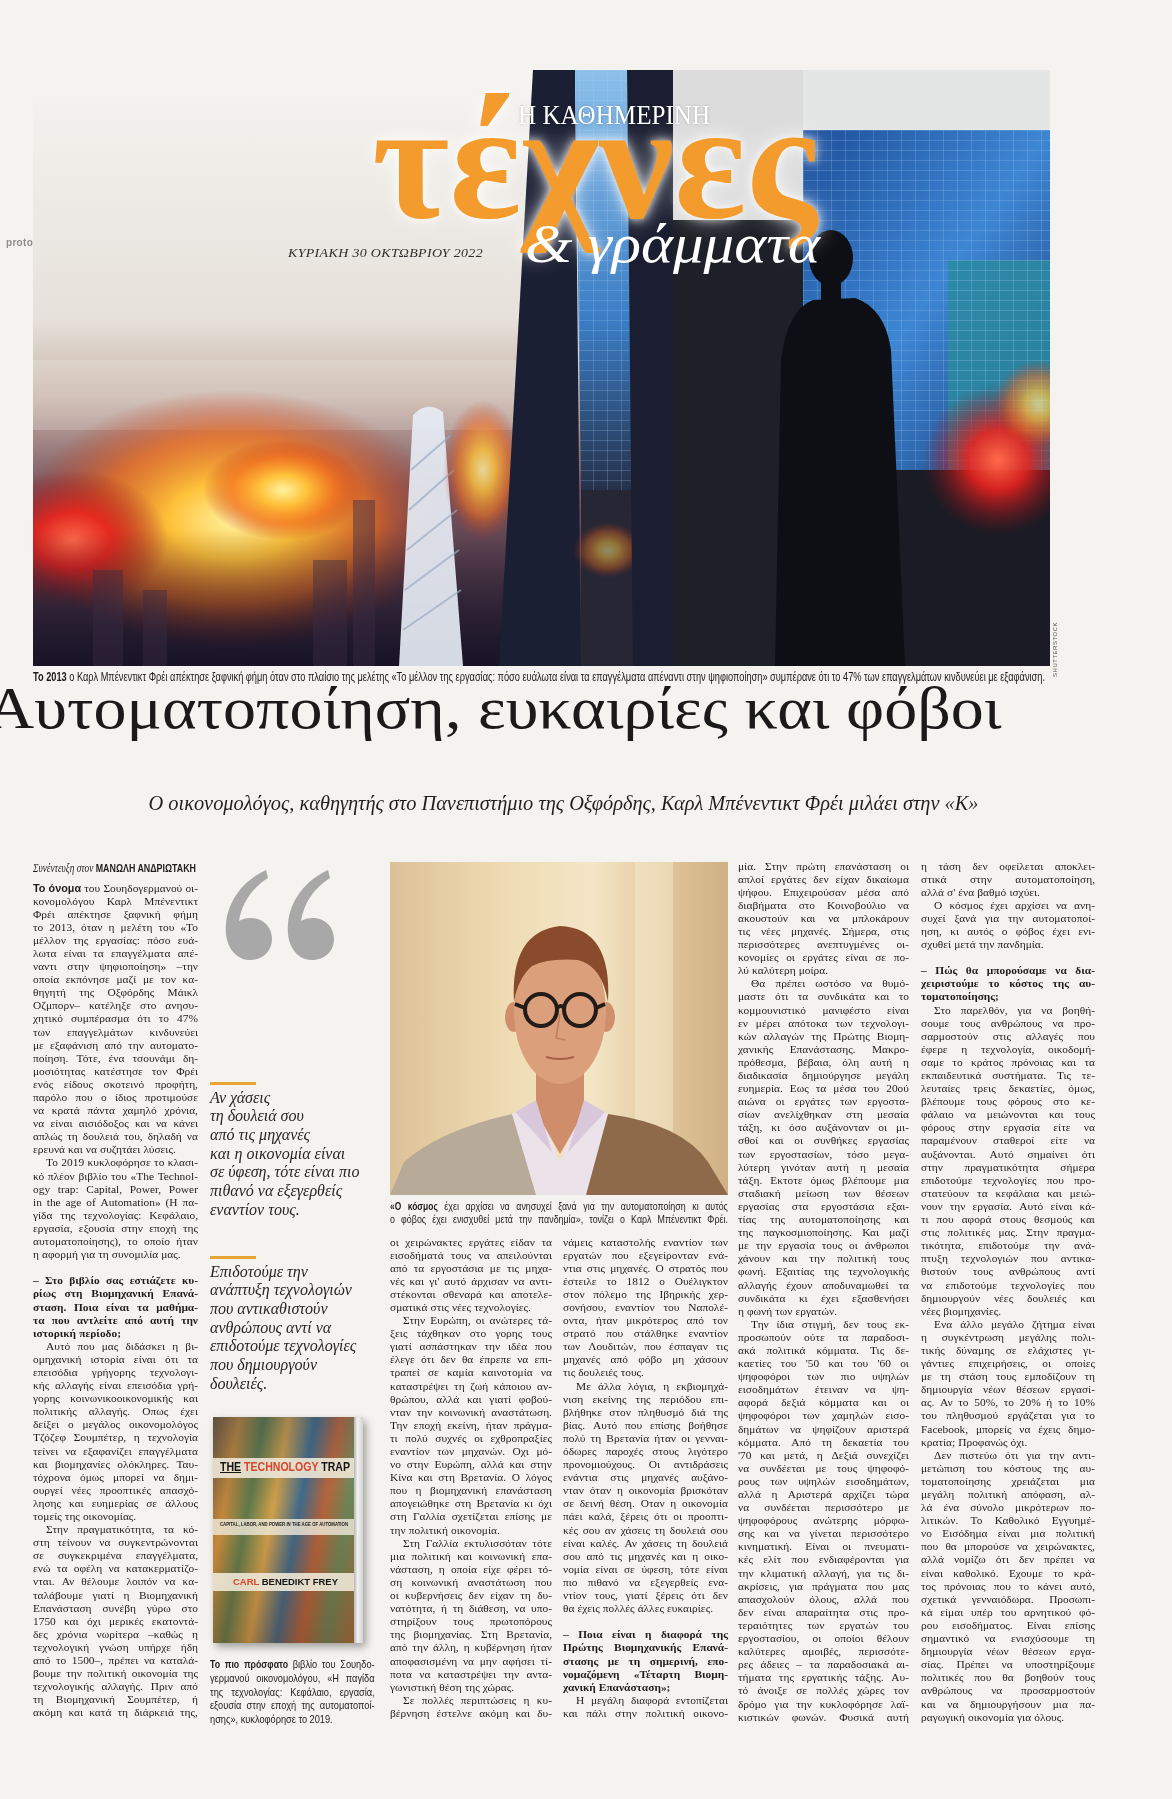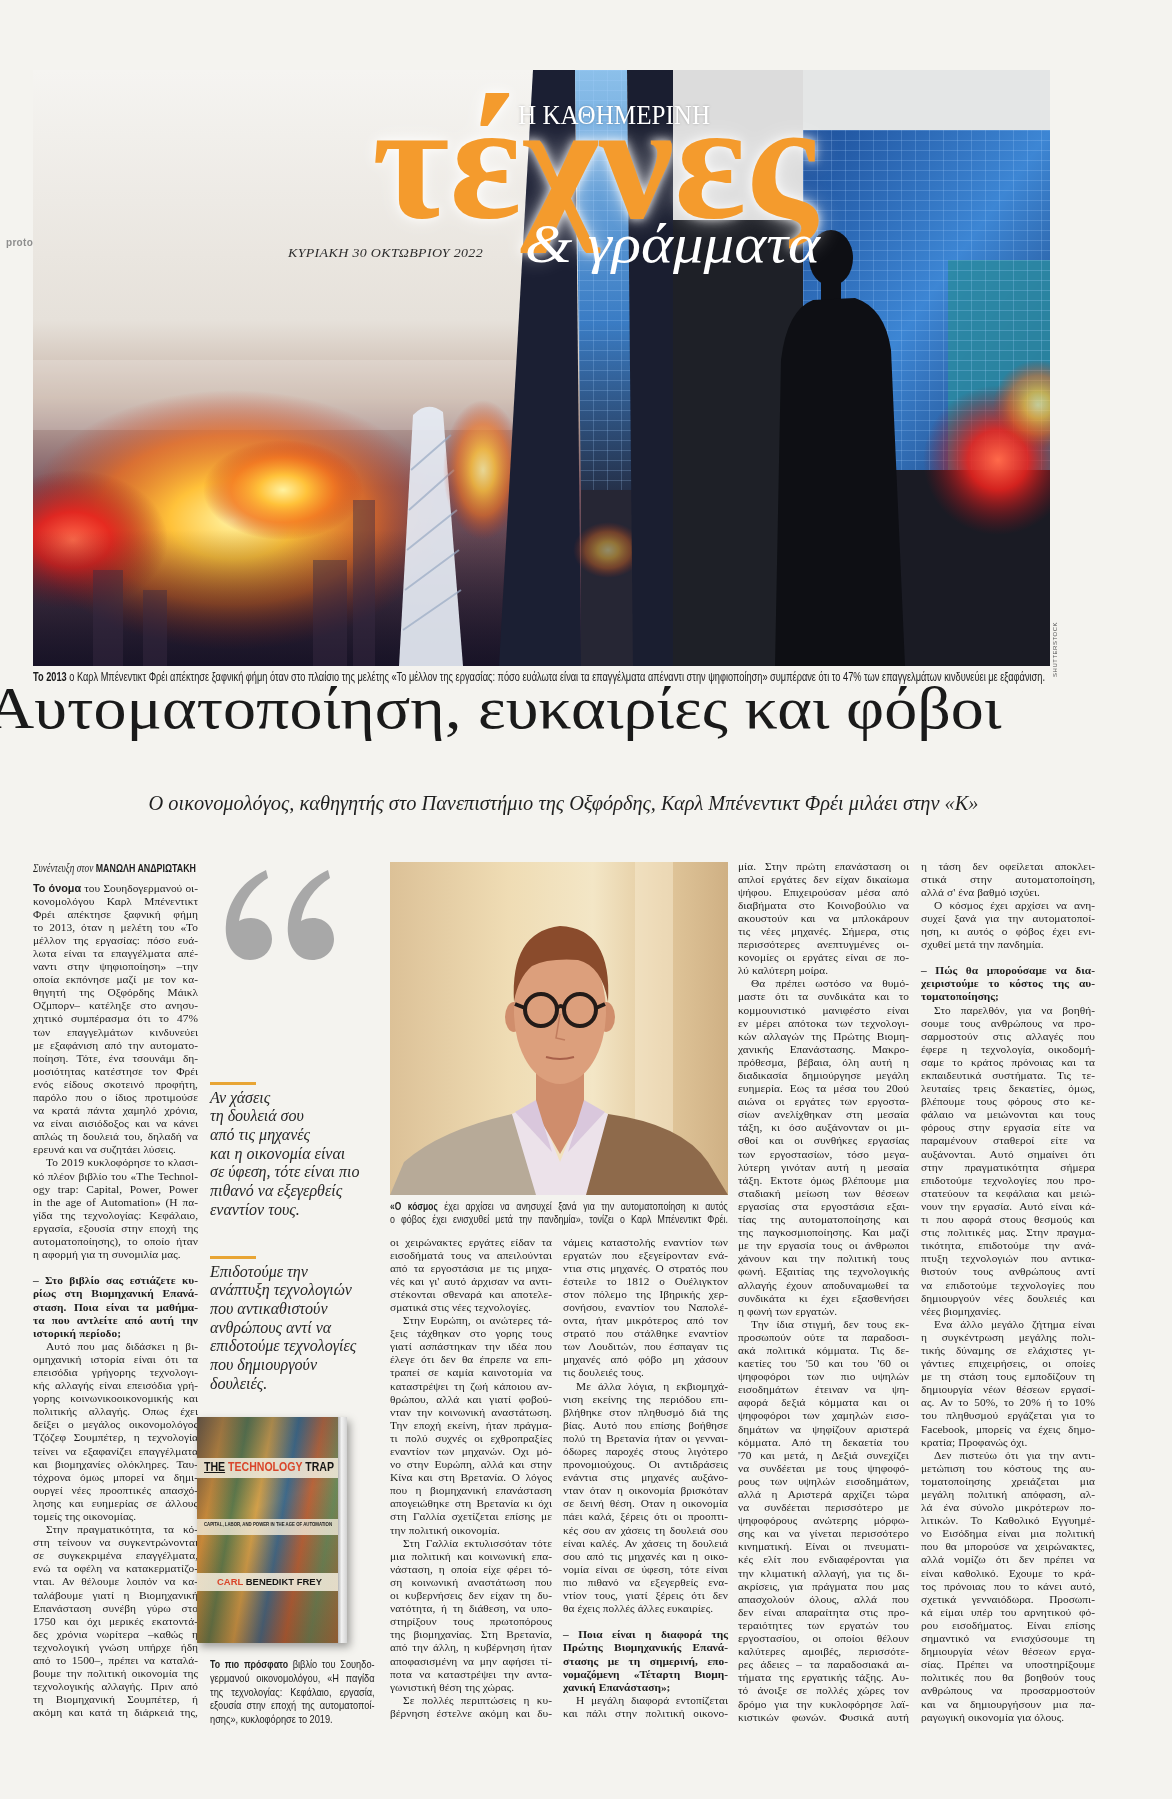--- a/index.html
+++ b/index.html
@@ -28,21 +28,21 @@
   .ln.l{justify-content:flex-start;}
   .ln.l>span{margin-right:.27em;}
   .ln.p{padding-left:1.15em;}
   .ln.g{margin-top:13.1px;}
   .ln.q{font-weight:bold;}
   .ln .lead{font-family:"Liberation Sans",sans-serif;font-weight:bold;font-size:.95em;}
   .pq{position:absolute;font:italic 16px/18.7px "Liberation Serif",serif;color:#262626;}
   .pq .ln{height:18.7px;line-height:18.7px;justify-content:flex-start;}
   .pq .ln>span{margin-right:.25em;}
   .bar{position:absolute;width:46px;height:3px;background:var(--bar);}
-  .book{left:197px;top:1417px;width:150px;height:226px;overflow:hidden;box-shadow:3px 4px 8px rgba(0,0,0,.35);
+  .book{left:213px;top:1417px;width:150px;height:226px;overflow:hidden;box-shadow:3px 4px 8px rgba(0,0,0,.35);
     background:
       linear-gradient(180deg,transparent 0 18%,rgba(240,234,218,.88) 18% 27%,transparent 27% 45%,rgba(240,234,218,.8) 45% 52%,transparent 52% 69%,rgba(240,234,218,.88) 69% 77%,transparent 77%),
       linear-gradient(160deg,rgba(40,60,80,.35),transparent 40%,rgba(90,40,20,.35)),
       linear-gradient(100deg,#7a5a3a 0%,#c98a3a 14%,#5f7a4a 27%,#d2a04a 40%,#3f6a8a 54%,#b8643a 67%,#6a8a5a 80%,#c0703a 100%);}
   .bk-pages{position:absolute;right:0;top:0;width:9px;height:100%;background:linear-gradient(90deg,#b5b5b5,#f2f2f2 40%,#d2d2d2);}
   .bk-title{position:absolute;left:7px;top:42px;font:bold 13px/15px "Liberation Sans",sans-serif;white-space:nowrap;color:#151515;}
   .bk-title .u{text-decoration:underline;}
   .org{color:#d9452a;}
   .bk-sub{position:absolute;left:7px;top:104px;font:bold 5px/6px "Liberation Sans",sans-serif;white-space:nowrap;color:#222;}
   .bk-author{position:absolute;left:20px;top:159px;font:bold 9.5px/11px "Liberation Sans",sans-serif;white-space:nowrap;color:#151515;}

